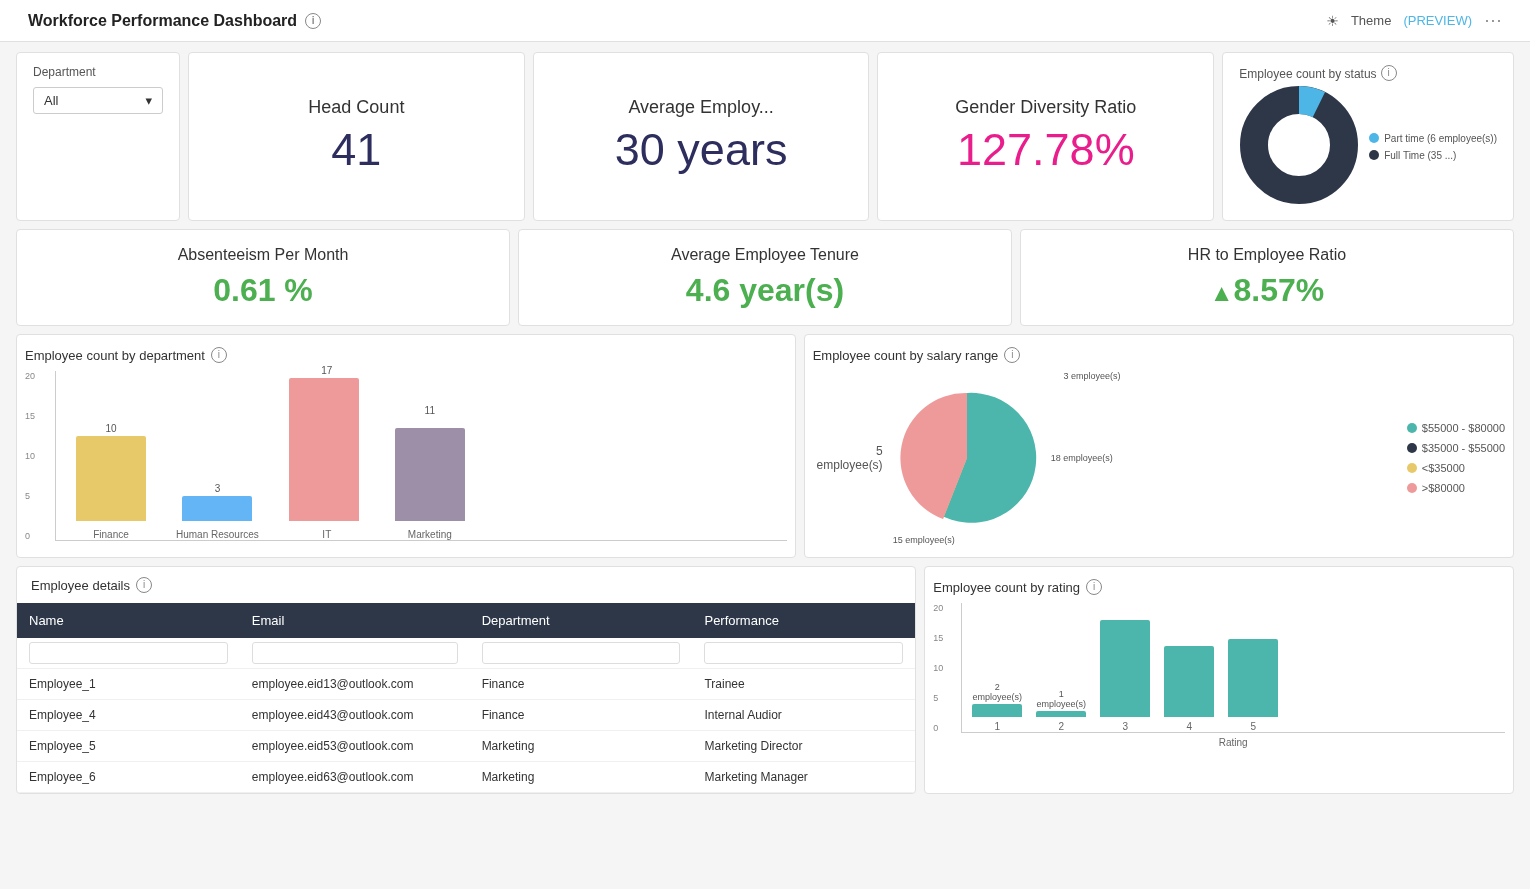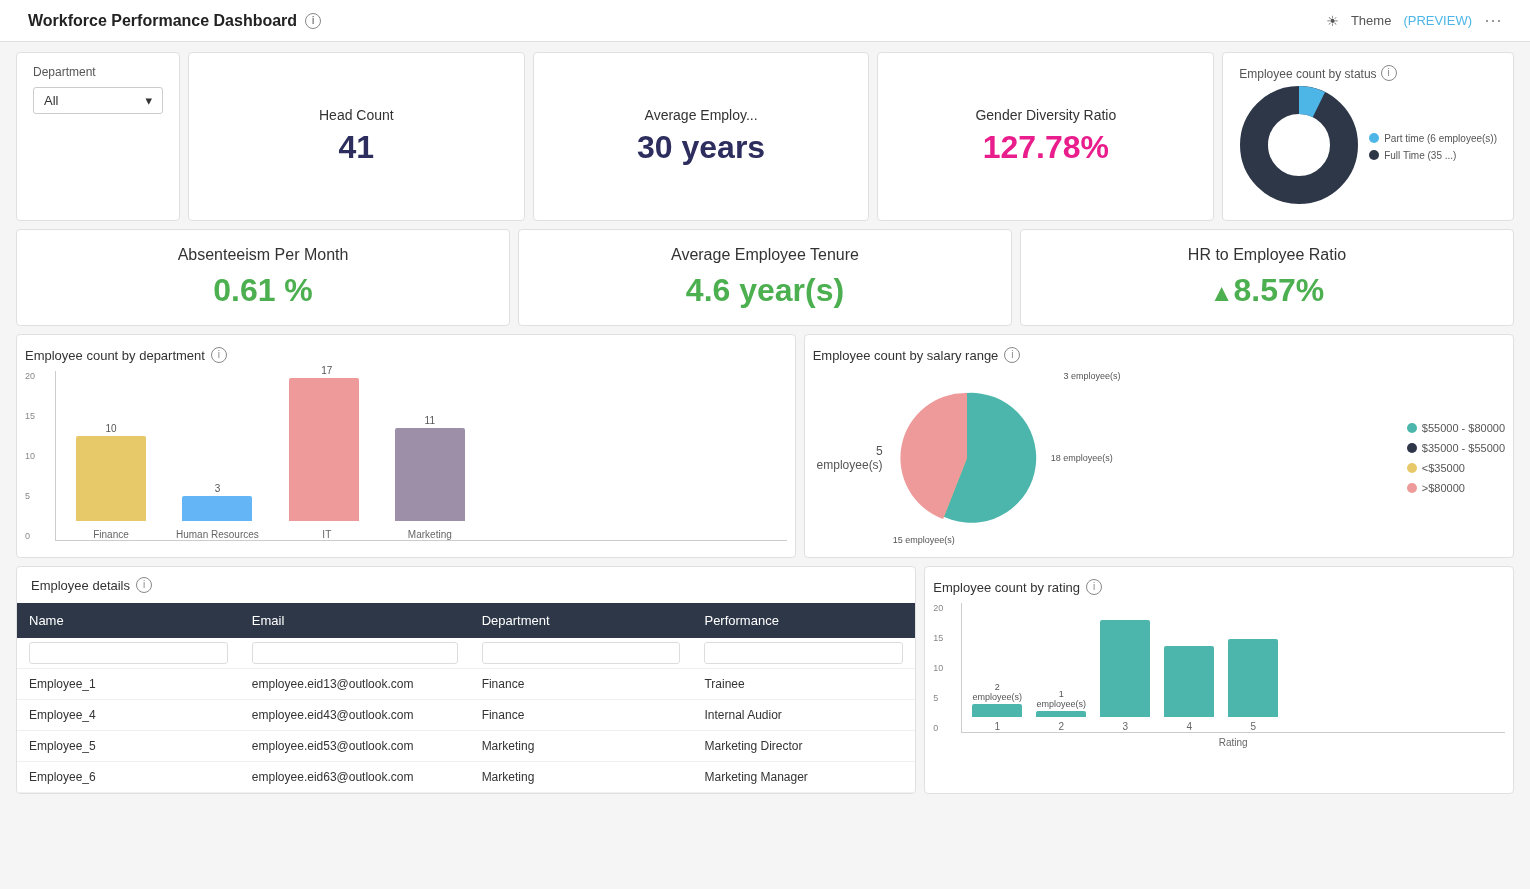--- a/index.html
+++ b/index.html
@@ -15,22 +15,22 @@
 
     .main { padding: 10px 16px; }
 
     
     .top-row { display: flex; gap: 8px; margin-bottom: 8px; align-items: stretch; }
     .dept-card { background: #fff; border: 1px solid #e0e0e0; border-radius: 4px; padding: 12px 16px; min-width: 160px; }
     .dept-label { font-size: 12px; color: #555; margin-bottom: 8px; }
     .dept-select { display: flex; align-items: center; justify-content: space-between; border: 1px solid #ccc; border-radius: 3px; padding: 5px 10px; background: #fff; cursor: pointer; font-size: 13px; min-width: 130px; }
 
     .kpi-card { background: #fff; border: 1px solid #e0e0e0; border-radius: 4px; padding: 12px 20px; flex: 1; display: flex; flex-direction: column; align-items: center; justify-content: center; }
-    .kpi-title { font-size: 14px; color: #333; font-weight: 500; margin-bottom: 6px; }
-    .kpi-value { font-size: 32px; font-weight: 700; color: #2d2d5e; }
+    .kpi-title { font-size: 18px; color: #333; font-weight: 500; margin-bottom: 6px; }
+    .kpi-value { font-size: 45px; font-weight: 400; color: #2d2d5e; }
     .kpi-value.pink { color: #e91e8c; }
 
     .donut-card { background: #fff; border: 1px solid #e0e0e0; border-radius: 4px; padding: 12px 16px; min-width: 260px; display: flex; flex-direction: column; }
     .donut-card-title { font-size: 12px; color: #555; margin-bottom: 4px; display: flex; align-items: flex-end; gap: 4px; }
 
     
     .second-row { display: flex; gap: 8px; margin-bottom: 8px; }
     .metric-card { background: #fff; border: 1px solid #e0e0e0; border-radius: 4px; padding: 16px 20px; flex: 1; display: flex; flex-direction: column; align-items: center; justify-content: center; }
     .metric-title { font-size: 16px; color: #333; font-weight: 500; margin-bottom: 8px; }
     .metric-value { font-size: 32px; font-weight: 700; color: #4caf50; }
@@ -195,21 +195,21 @@
           <div class="bar-group">
             <div style="position:relative; width:76px;">
               <div style="font-size:10px; text-align:center; color:#555; margin-bottom:2px;">17</div>
               <div style="width:70px; height:143px; background:#ef9a9a; border-radius:2px 2px 0 0;"></div>
             </div>
             <div class="bar-label">IT</div>
           </div>
 
           <div class="bar-group">
             <div style="position:relative; width:70px;">
-              <div style="font-size:10px; text-align:center; color:#555; margin-bottom:2px;">11</div>
+              <div style="font-size:10px; text-align:center; color:#555; margin-bottom:12px;">11</div>
               <div style="width:70px; height:93px; background:#9e8fa8; border-radius:2px 2px 0 0;"></div>
             </div>
             <div class="bar-label">Marketing</div>
           </div>
         </div>
       </div>
     </div>
 
     <div class="chart-card" style="flex:1;">
       <div class="chart-title">

